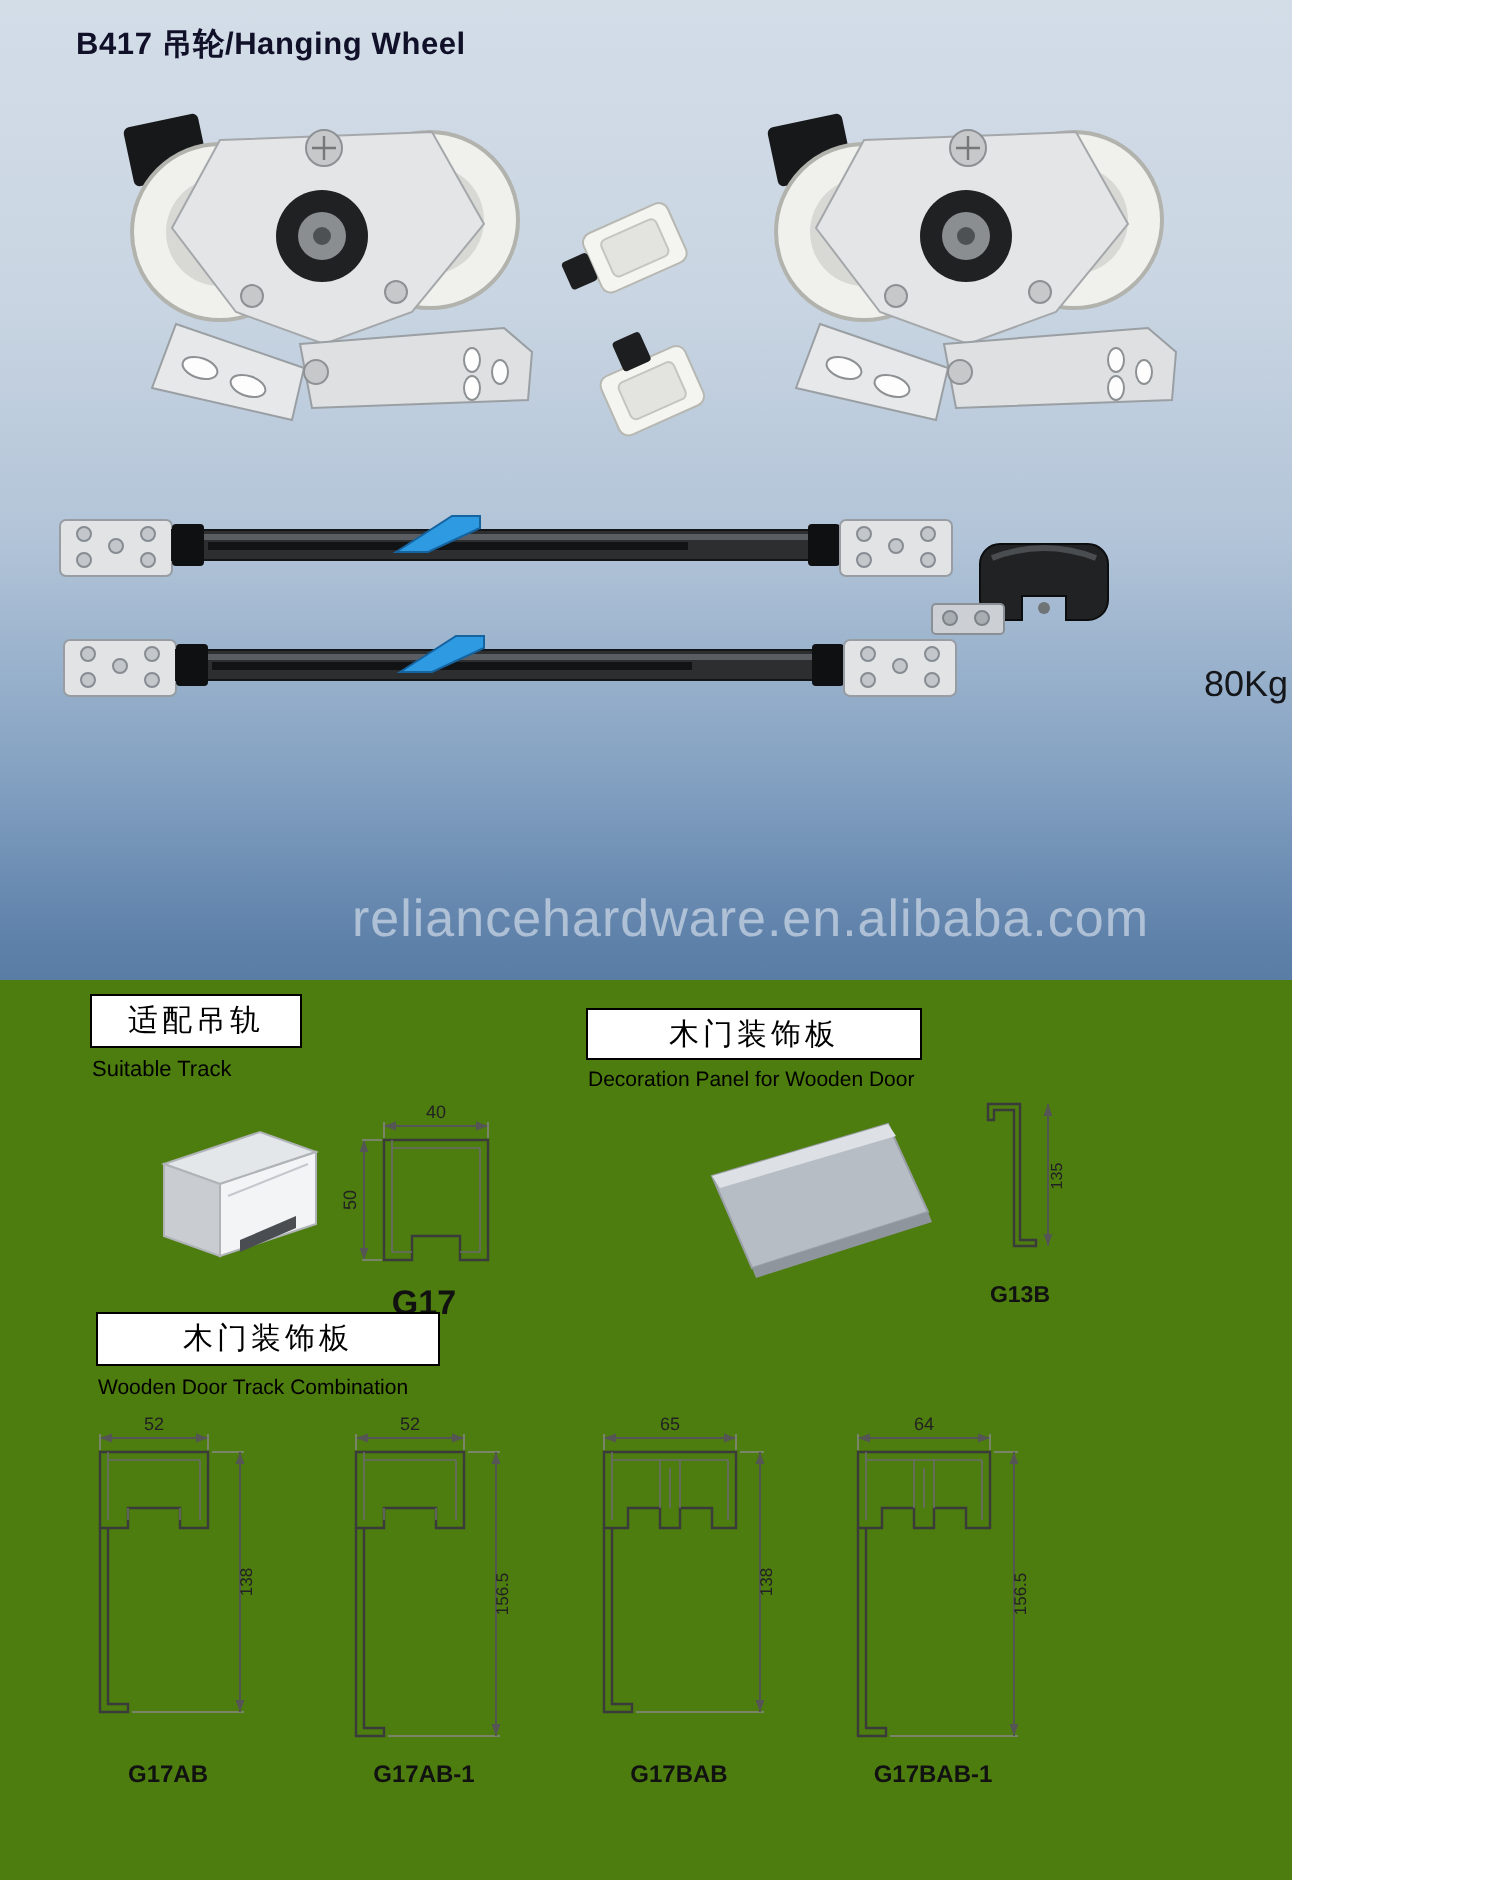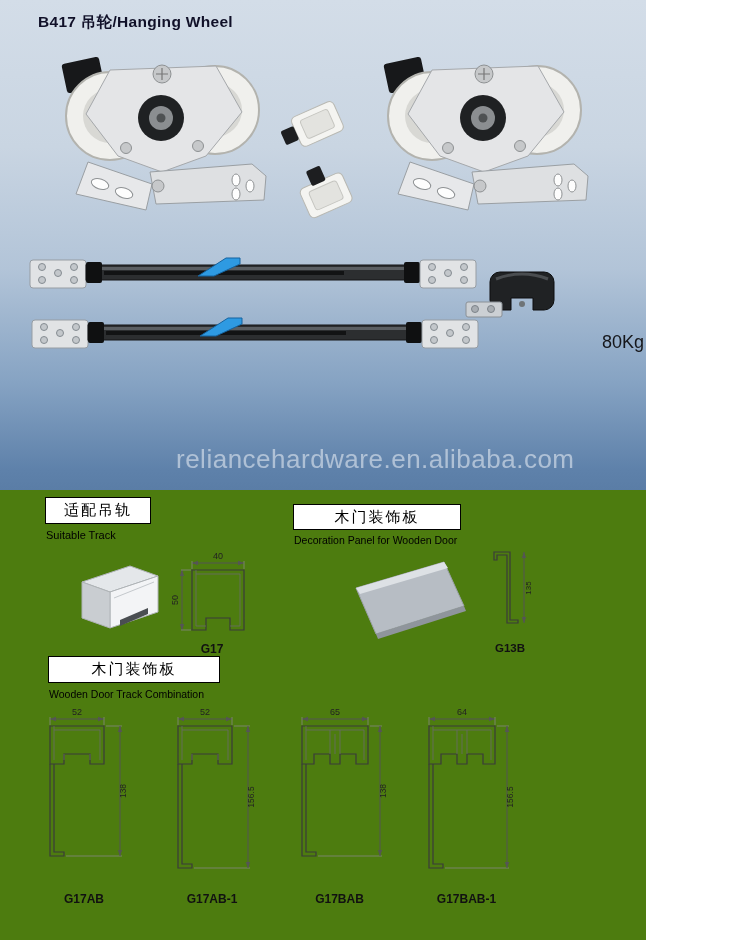--- a/index.html
+++ b/index.html
@@ -37,28 +37,28 @@
   .sub-suitable { left: 46px; top: 529px; }
   .sub-decoration { left: 294px; top: 534px; font-size: 10.5px; }
   .sub-combination { left: 49px; top: 688px; font-size: 10.5px; }
   .drawing { position: absolute; }
   .g17-photo { left: 72px; top: 558px; }
   .g17-dim { left: 170px; top: 550px; }
   .panel-photo { left: 340px; top: 554px; }
   .g13b-dim { left: 486px; top: 540px; }
   .g16b-dim { left: 666px; top: 534px; }
   .code-label {
-    position: absolute; font-size: 12px; font-weight: bold; color: #111; text-align: center;
+    position: absolute; font-size: 17px; font-weight: bold; color: #111; text-align: center;
   }
   .lab-g17 { left: 170px; top: 642px; width: 84px; }
   .lab-g13b { left: 478px; top: 642px; width: 64px; font-size: 11.5px; }
   .lab-g16b { left: 658px; top: 652px; width: 64px; font-size: 11.5px; }
   .combos { position: absolute; left: 20px; top: 706px; display: flex; align-items: flex-start; }
   .combo { display: flex; flex-direction: column; align-items: center; justify-content: flex-end; }
-  .combo .code { font-size: 12px; font-weight: bold; color: #111; margin-top: 14px; }
+  .combo .code { font-size: 12px; font-weight: bold; color: #111; margin-top: 2px; }
   svg text { font-family: "Liberation Sans", sans-serif; fill: #222; }
   .dimline { stroke: #555; stroke-width: 1; fill: none; }
   .extline { stroke: #888; stroke-width: .75; fill: none; }
   .profile { stroke: #3b3b3b; stroke-width: 1.2; fill: none; }
   .inner { stroke: #6b6b6b; stroke-width: .8; fill: none; }
   .arrow { fill: #555; }
 </style>
 </head>
 <body>
 

